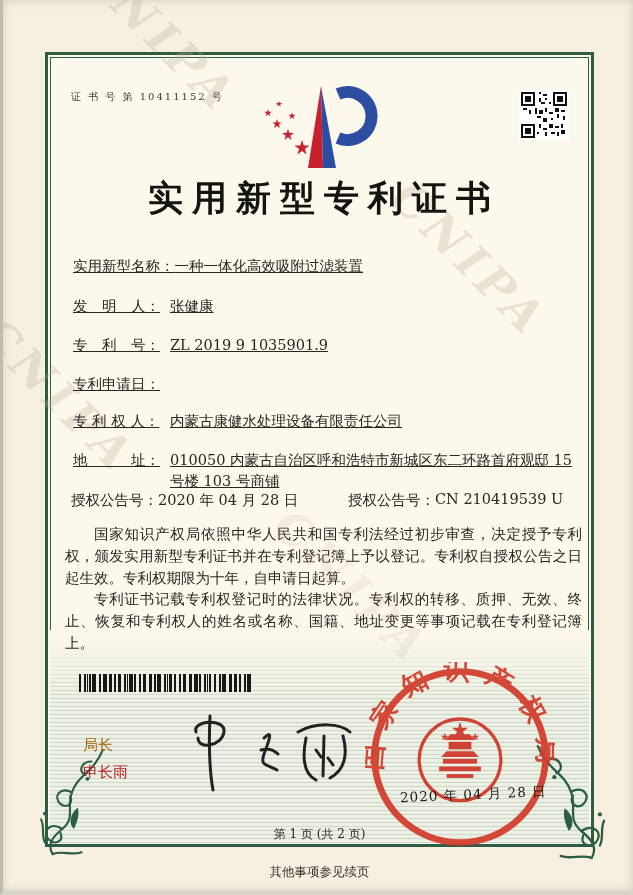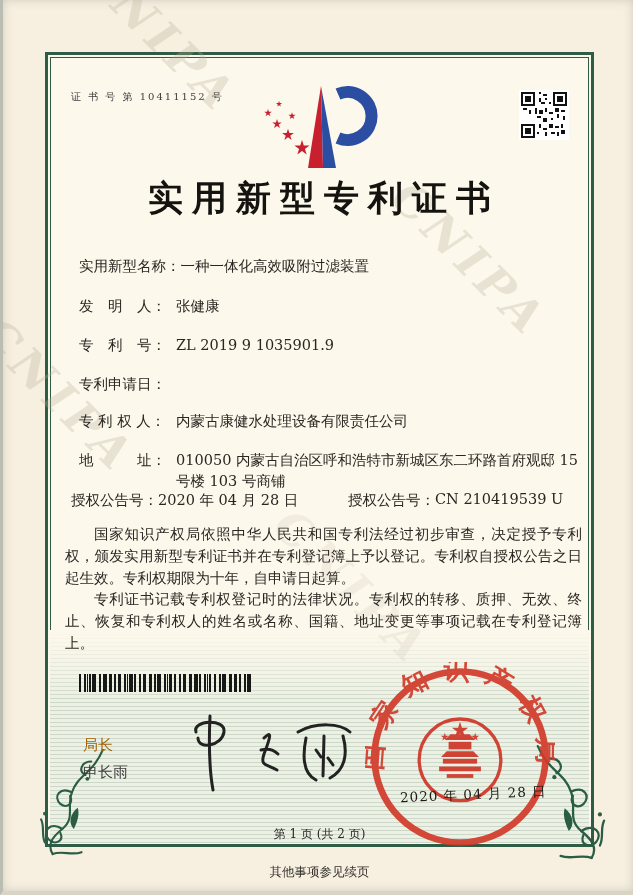--- a/index.html
+++ b/index.html
@@ -22,41 +22,41 @@
     background-color:#edf0e4;
     background-image:repeating-linear-gradient(180deg,rgba(120,152,128,.28) 0 1px,rgba(0,0,0,0) 1px 4px);}
   .greenfade{position:absolute;left:47px;top:630px;width:539px;height:72px;z-index:2;
     background:linear-gradient(180deg,#fdf8ec 0%,rgba(253,248,236,0) 100%);}
 
   
   .certno{position:absolute;left:68px;top:90px;font-size:10px;color:#404040;letter-spacing:2px;z-index:5;}
   .title{position:absolute;left:0;top:175px;width:633px;text-align:center;font-size:35px;font-weight:700;
          color:#15130f;letter-spacing:9px;text-indent:9px;z-index:5;}
 
-  .row{position:absolute;left:76px;width:500px;display:flex;align-items:flex-start;z-index:5;
-       font-size:14.5px;color:#2a2622;line-height:21px;}
+  .row{position:absolute;left:70px;width:500px;display:flex;align-items:flex-start;z-index:5;
+       font-size:14.5px;color:#2a2622;line-height:21px;text-decoration:underline;}
   .row .lbl{flex:0 0 97px;white-space:pre;}
   .row .val{flex:1;}
   .grantrow{position:absolute;left:68px;top:491px;width:512px;display:flex;z-index:5;
             font-size:14.5px;color:#2a2622;}
   .grantrow .g1{width:277px;display:flex;}
   .grantrow .g2{display:flex;}
   .grantrow .lbl{white-space:pre;}
 
   .paras{position:absolute;left:62px;top:524px;width:517px;z-index:5;}
   .paras p{margin:0;font-size:14.5px;line-height:21.8px;color:#2a2622;text-align:justify;text-indent:2em;}
 
   .barcode{position:absolute;left:76px;top:674px;width:172px;height:18px;z-index:5;
     background-image:
       repeating-linear-gradient(90deg,#171717 0 2px,rgba(0,0,0,0) 2px 5px),
       repeating-linear-gradient(90deg,#171717 0 1px,rgba(0,0,0,0) 1px 8px),
       repeating-linear-gradient(90deg,#171717 0 2px,rgba(0,0,0,0) 2px 13px);}
 
   .sig-title{position:absolute;left:80px;top:736px;font-size:15px;color:#a16207;z-index:5;}
-  .sig-name{position:absolute;left:80px;top:763px;font-size:15px;color:#404040;z-index:5;}
+  .sig-name{position:absolute;left:80px;top:763px;font-size:15px;color:#b91c1c;z-index:5;}
   .sig-hand{position:absolute;left:175px;top:710px;z-index:5;}
 
   .seal{position:absolute;left:362px;top:662px;width:190px;height:190px;z-index:6;opacity:.92;}
   .seal-date{position:absolute;left:397px;top:786px;font-size:13.5px;color:#1d1b18;letter-spacing:1px;
              transform:rotate(-2.5deg);z-index:7;white-space:nowrap;}
 
   .pageinfo{position:absolute;left:0;top:826px;width:633px;text-align:center;font-size:12px;color:#2a2622;z-index:5;}
   .footnote{position:absolute;left:0;top:864px;width:633px;text-align:center;font-size:12.5px;color:#33302b;z-index:5;}
 
   .logo{position:absolute;left:243px;top:82px;z-index:5;}

